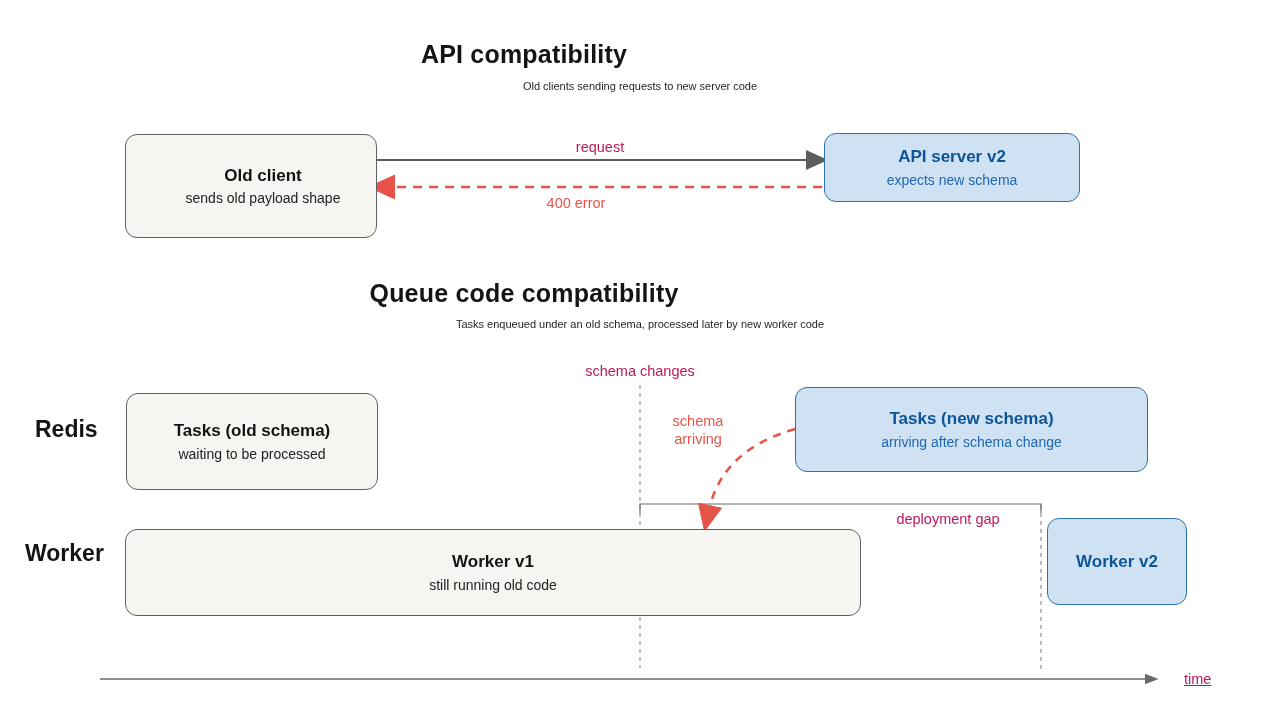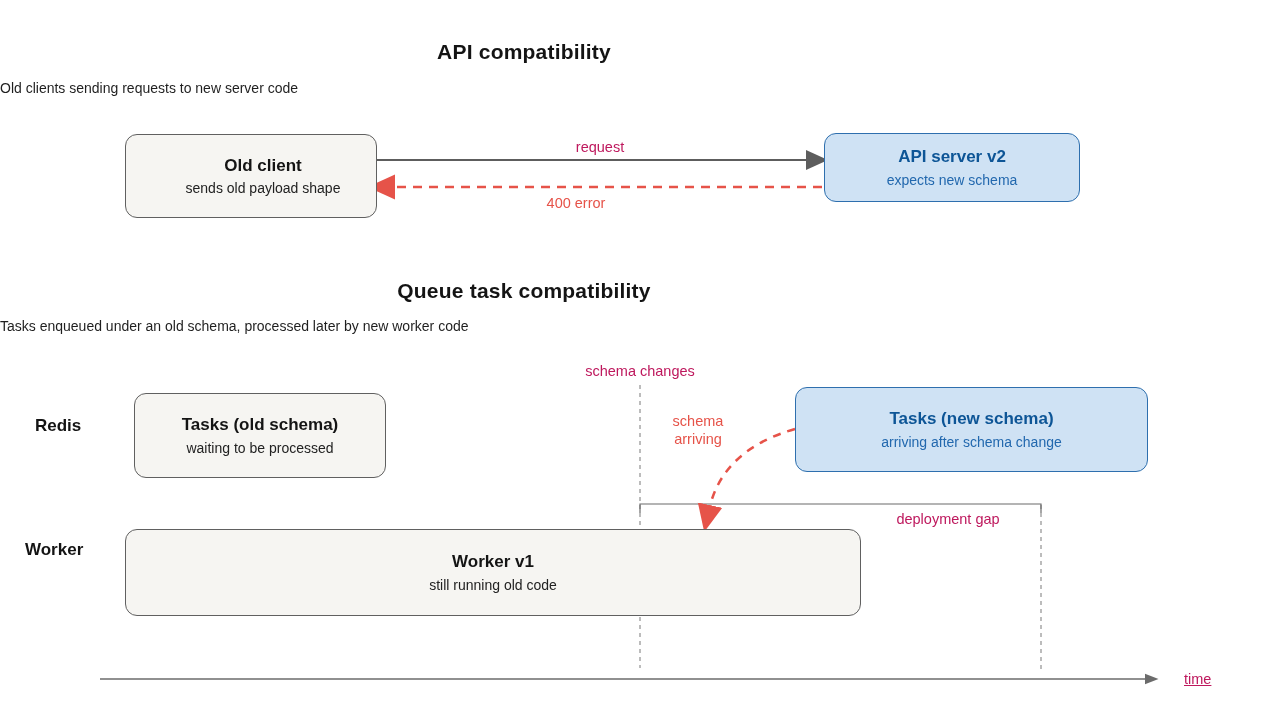--- a/index.html
+++ b/index.html
@@ -3,38 +3,38 @@
 <meta charset="utf-8">
 <style>
   html,body { margin:0; padding:0; background:#ffffff; }
   .stage {
     position:relative; width:1280px; height:720px; overflow:hidden;
     background:#ffffff; color:var(--text_dark);
     font-family:"Liberation Sans", sans-serif;
   }
   .abs { position:absolute; }
   .section-title {
-    width:1048px; text-align:center; font-size:21px; font-weight:700;
+    width:1048px; text-align:center; font-size:25px; font-weight:700;
     letter-spacing:0.2px; color:var(--text_dark);
   }
   .section-sub {
-    width:1280px; text-align:left; font-size:14px; color:#1f1f1f;
+    width:1280px; text-align:center; font-size:11px; color:#1f1f1f;
   }
   .box {
     position:absolute; border-radius:12px; box-sizing:border-box;
     display:flex; flex-direction:column; align-items:center; justify-content:center;
     gap:4px; text-align:center;
   }
   .box.gray { background:var(--gray_fill); border:1px solid var(--gray_border); }
   .box.blue { background:var(--blue_fill); border:1.5px solid var(--blue_border); }
   .box-title { font-size:17px; font-weight:700; color:var(--text_dark); line-height:1.25; }
   .box-sub   { font-size:14px; color:#222222; line-height:1.2; }
   .box.blue .box-title { color:var(--blue_title); }
   .box.blue .box-sub   { color:var(--blue_sub); }
-  .lane-label { font-size:17px; font-weight:700; color:var(--text_dark); }
+  .lane-label { font-size:23px; font-weight:700; color:var(--text_dark); }
   .small-label { font-size:14.5px; color:#be185d; }
   .red-label { color:var(--red); }
   .center { text-align:center; }
   .pre-line { white-space:pre-line; line-height:1.25; }
   svg.overlay { position:absolute; left:0; top:0; width:1280px; height:720px; pointer-events:none; }
 </style>
 </head>
 <body>
 
 <div class="stage">
@@ -63,41 +63,41 @@
     <path d="M640,513 L640,504 L1041,504 L1041,513" fill="none" style="stroke:var(--axis_gray)" stroke-width="1.2"></path>
 
     <path d="M795,429 Q722,450 709,510" fill="none" style="stroke:var(--red)" stroke-width="2.5" stroke-dasharray="8 7" marker-end="url(#arrow-red)"></path>
 
     <line x1="100" y1="679" x2="1148" y2="679" style="stroke:var(--axis_gray)" stroke-width="1.5" marker-end="url(#arrow-axis)"></line>
   </svg>
 
   <div class="abs section-title" style="top:40px; left:0;">API compatibility</div>
   <div class="abs section-sub" style="top:80px; left:0;">Old clients sending requests to new server code</div>
 
-  <div class="box gray" style="left:125px; top:134px; width:252px; height:84px;padding-left:24px;">
+  <div class="box gray" style="left:125px; top:134px; width:252px; height:104px;padding-left:24px;">
     <div class="box-title">Old client</div>
     <div class="box-sub">sends old payload shape</div>
   </div>
 
   <div class="box blue" style="left:824px; top:133px; width:256px; height:69px;">
     <div class="box-title">API server v2</div>
     <div class="box-sub">expects new schema</div>
   </div>
 
   <div class="abs small-label center" style="left:540px; top:139px; width:120px;">request</div>
   <div class="abs small-label red-label center" style="left:516px; top:195px; width:120px;">400 error</div>
 
-  <div class="abs section-title" style="top:279px; left:0;">Queue task compatibility</div>
+  <div class="abs section-title" style="top:279px; left:0;">Queue code compatibility</div>
   <div class="abs section-sub" style="top:318px; left:0;">Tasks enqueued under an old schema, processed later by new worker code</div>
 
   <div class="abs small-label center" style="left:560px; top:363px; width:160px;">schema changes</div>
 
   <div class="abs lane-label" style="left:35px; top:416px;">Redis</div>
 
-  <div class="box gray" style="left:126px; top:393px; width:252px; height:85px;margin-left:8px;">
+  <div class="box gray" style="left:126px; top:393px; width:252px; height:97px;">
     <div class="box-title">Tasks (old schema)</div>
     <div class="box-sub">waiting to be processed</div>
   </div>
 
   <div class="box blue" style="left:795px; top:387px; width:353px; height:85px;">
     <div class="box-title">Tasks (new schema)</div>
     <div class="box-sub">arriving after schema change</div>
   </div>
 
   <div class="abs small-label red-label center pre-line" style="left:628px; top:412px; width:140px;">schema
@@ -105,16 +105,19 @@
 
   <div class="abs small-label center" style="left:868px; top:511px; width:160px;">deployment gap</div>
 
   <div class="abs lane-label" style="left:25px; top:540px;">Worker</div>
 
   <div class="box gray" style="left:125px; top:529px; width:736px; height:87px;">
     <div class="box-title">Worker v1</div>
     <div class="box-sub">still running old code</div>
   </div>
 
+  <div class="box blue" style="left:1047px; top:518px; width:140px; height:87px;">
+    <div class="box-title">Worker v2</div>
+  </div>
 
   <div class="abs small-label" style="left:1184px; top:671px;text-decoration:underline;">time</div>
 
 </div>
 
 </body></html>

